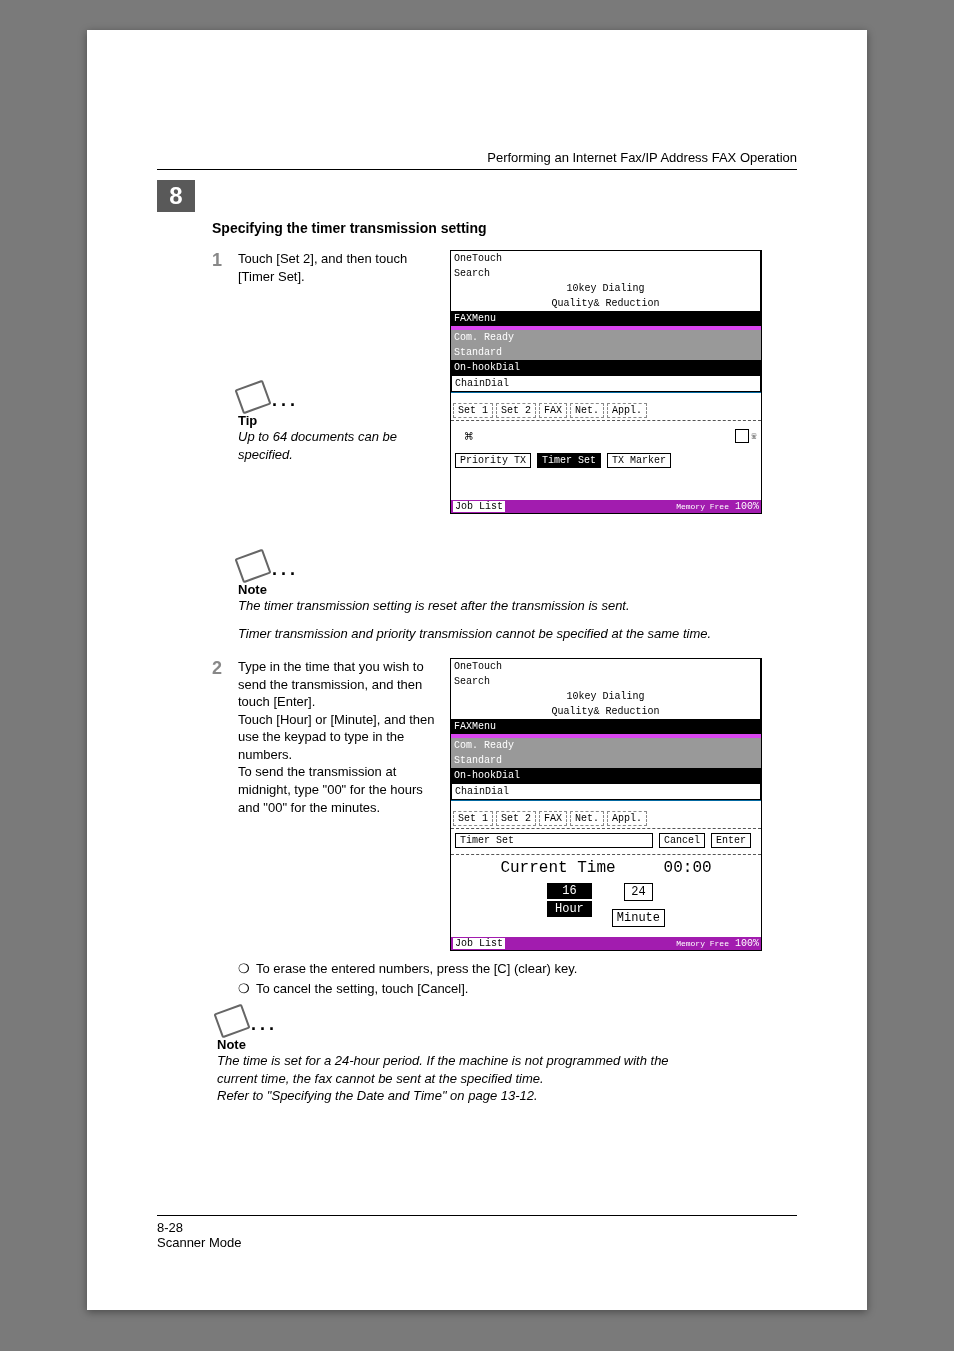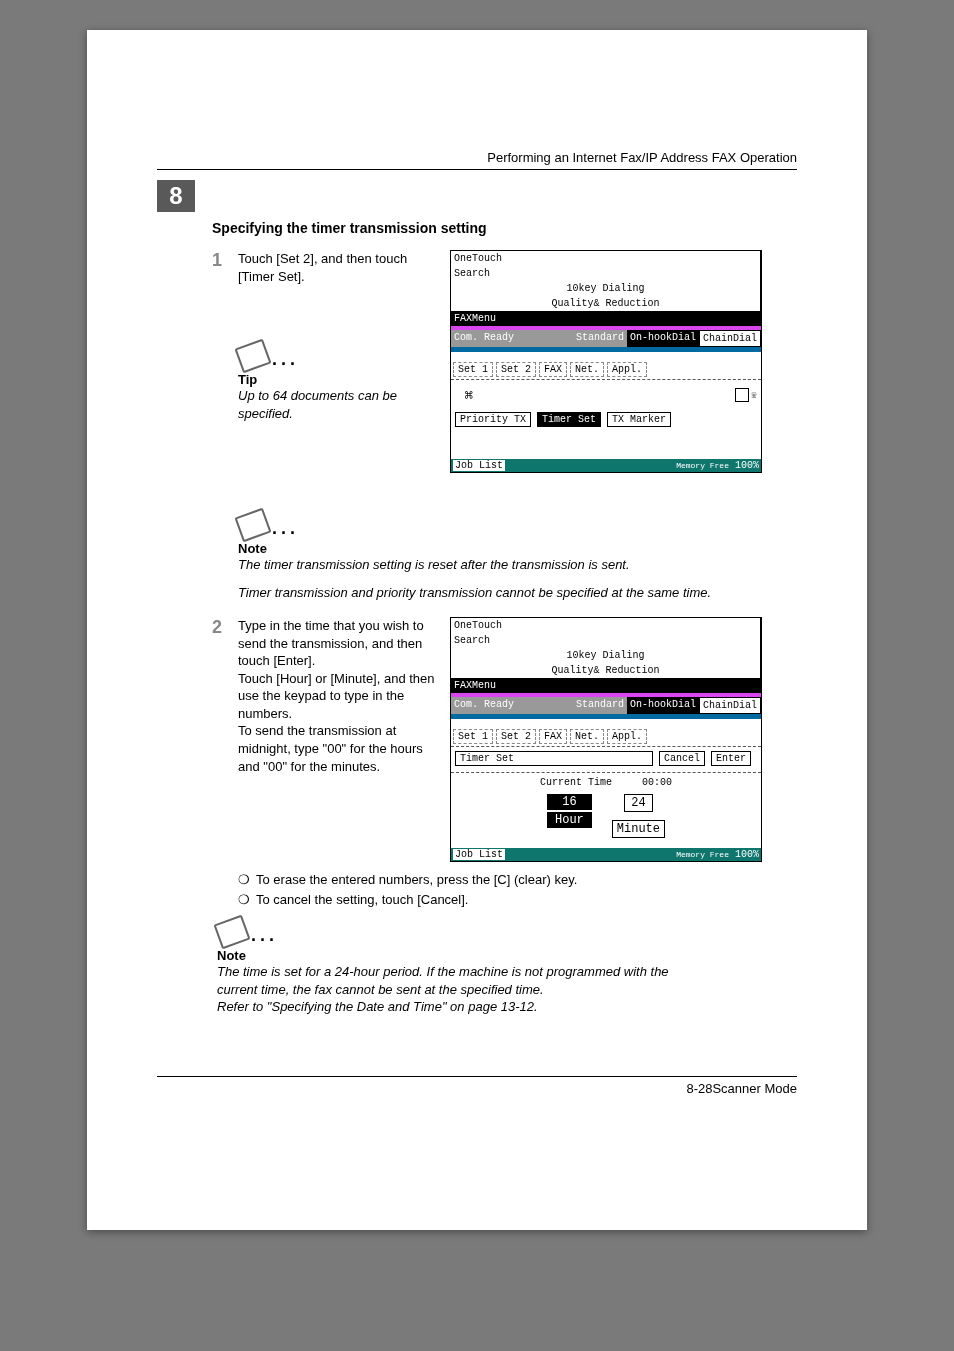--- a/index.html
+++ b/index.html
@@ -79,21 +79,22 @@
   }
   .lcd .tabrow div {
     border-right: 1px solid #000;
     padding: 2px 3px;
     white-space: nowrap;
   }
   .lcd .tabrow div:last-child { border-right: 0; }
   .lcd .sel { background:#000; color:#fff; }
   .lcd .statusrow {
     display:flex;
-    border-bottom:5px solid #0369a1;
+    border-bottom:1px solid #0369a1;
+    flex-direction:column;
   }
   .lcd .statusrow div { padding:2px 3px; }
   .lcd .statusrow .dark { background:#999; color:#fff; }
   .lcd .bodyrow {
     display:flex;
     border-bottom:1px dashed #555;
     padding:2px 2px;
   }
   .lcd .bodyrow div {
     border:1px dashed #888;
@@ -113,35 +114,35 @@
   }
   .lcd .btnrow .box.sel { background:#000; color:#fff; }
   .lcd .glyph {
     width:28px; height:22px; border:0; margin-right:40px;
     display:flex; align-items:center; justify-content:center;
     font-size:14px;
   }
   .lcd .footer {
     display:flex;
     justify-content:space-between;
-    background:#0f766e;
+    background:#a21caf;
     color:#fff;
     padding:1px 2px;
   }
   .lcd .footer span.white { background:#fff; color:#000; padding:0 2px; }
   .lcd .inputbox {
     background:#000;
     color:#fff;
     padding:1px 6px;
     margin-right:12px;
   }
   .lcd .timerow {
     text-align:center;
     padding:4px 0 2px 0;
-    font-size:10px;
+    font-size:16px;
   }
   .lcd .hm-row {
     display:flex;
     justify-content:center;
     gap:20px;
     padding:4px 0 10px 0;
   }
   .lcd .hm-col { text-align:center; font-size:12px; }
   .lcd .hm-col .hmlbl { background:#000; color:#fff; padding:1px 8px; display:inline-block; margin-top:2px; }
   .tip-block, .note-block {
@@ -175,25 +176,26 @@
     display:flex;
     align-items:flex-start;
     line-height:1.5;
   }
   .bullets .b-row .dot {
     width:18px;
     flex:0 0 18px;
   }
   .page-footer {
     display:flex;
-    justify-content:flex-end;
+    justify-content:center;
     border-top:1px solid #000;
-    margin-top:60px;
+    margin-top:110px;
     padding-top:4px;
     font-size:13px;
+    flex-direction:column;
   }
 </style>
 </head>
 <body>
 
 <div class="page">
 
   <div class="chap-band">8</div>
 
   <div class="header-row">Performing an Internet Fax/IP Address FAX Operation</div>

